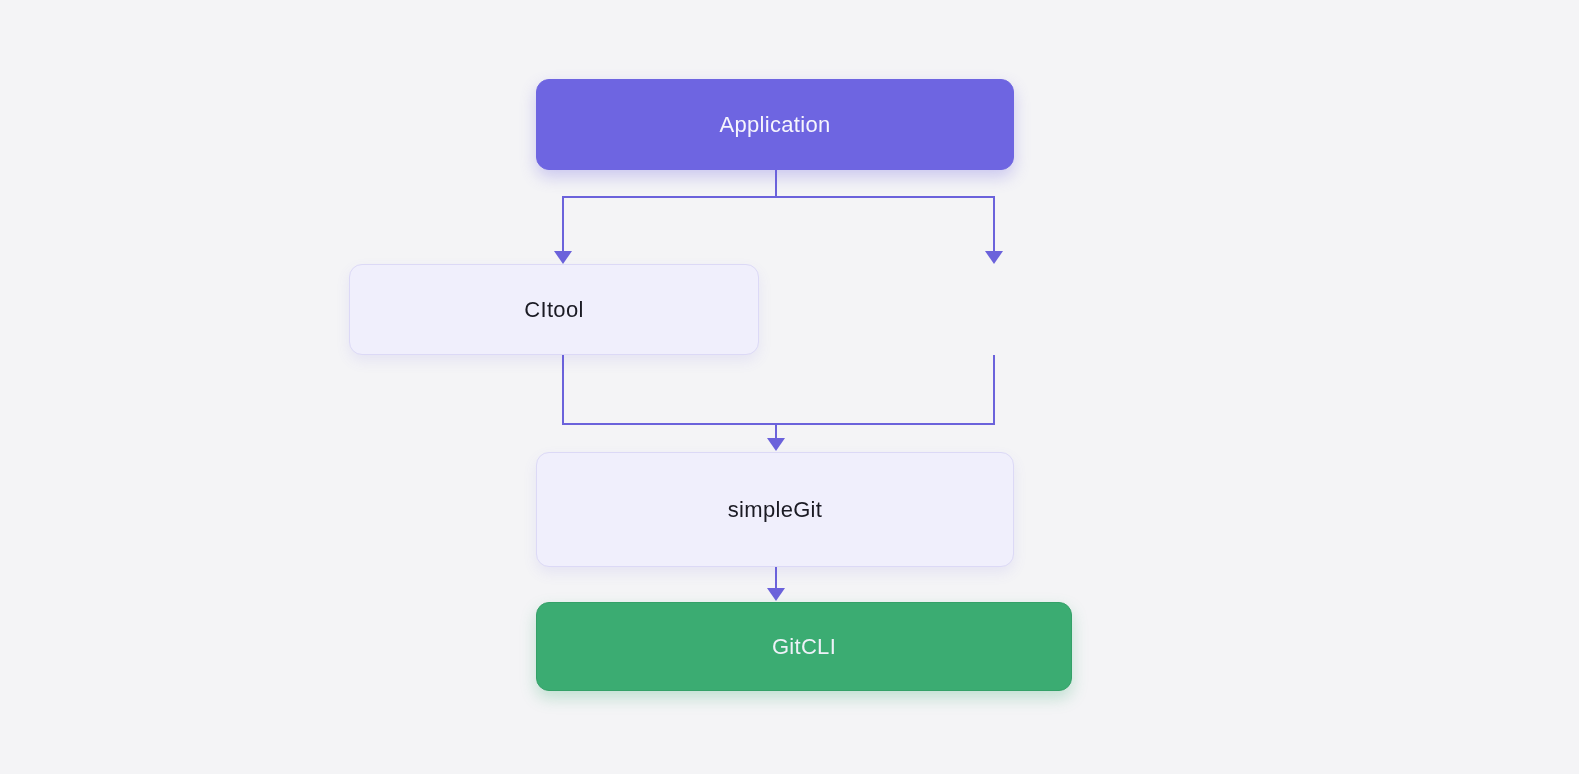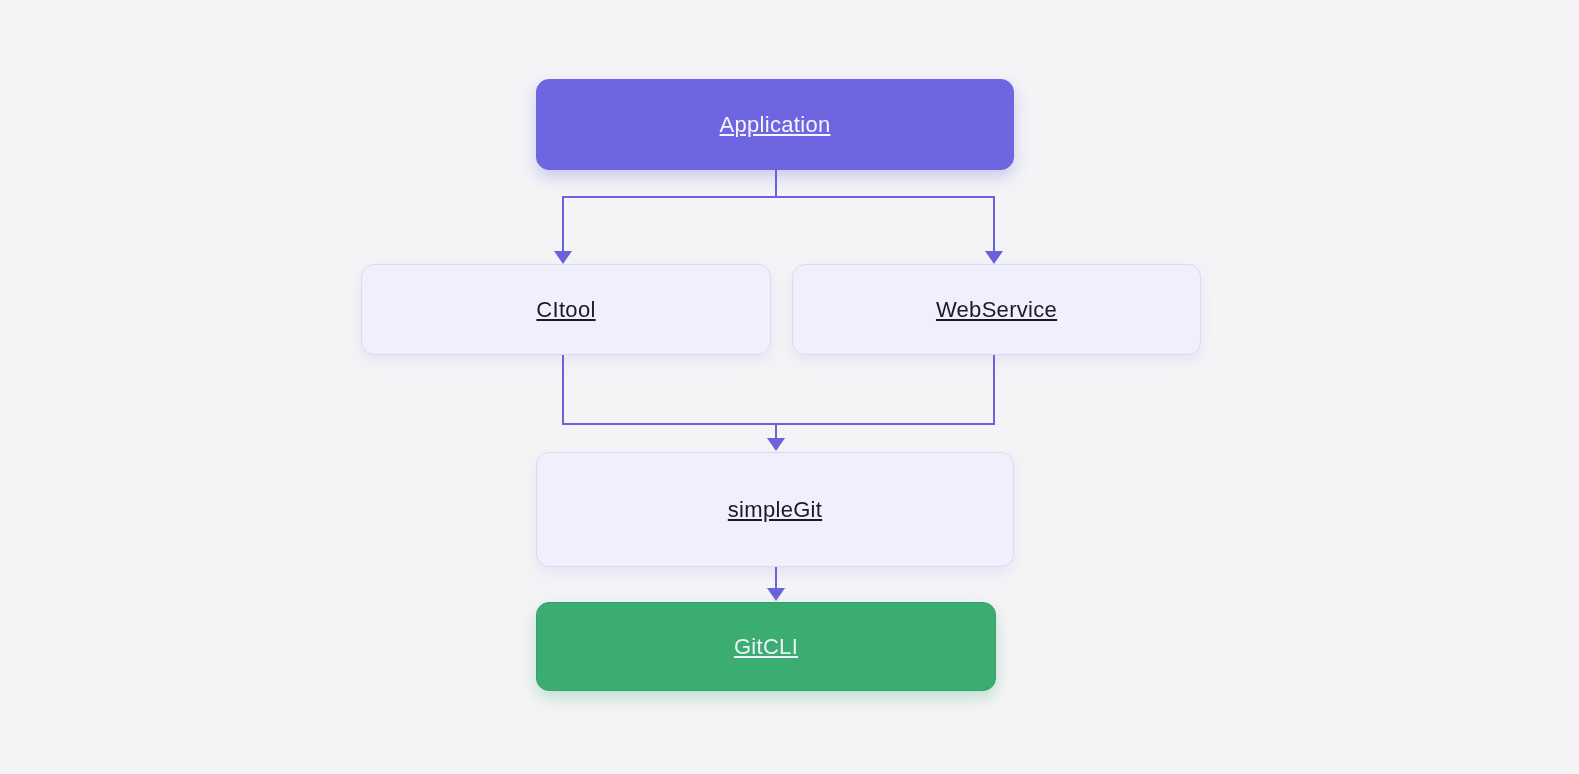--- a/index.html
+++ b/index.html
@@ -28,21 +28,20 @@
   }
   .node{
     position:absolute;
     display:flex;
     align-items:center;
     justify-content:center;
     border-radius:13px;
     font-size:22px;
     letter-spacing:0.3px;
     box-sizing:border-box;
-    text-decoration:underline;
   }
   .node.primary{
     background:var(--primary-node-fill);
     color:var(--primary-node-text);
     border:1px solid var(--primary-node-fill);
     box-shadow:0 7px 16px rgba(110,101,225,0.30);
   }
   .node.default{
     background:var(--default-node-fill);
     color:var(--default-node-text);
@@ -85,29 +84,26 @@
   <div class="seg" style="left:775px;top:424px;width:2px;height:14px;"></div>
   <div class="arrowhead" style="left:767px;top:438px;"></div>
 
   <div class="seg" style="left:775px;top:541px;width:2px;height:47px;"></div>
   <div class="arrowhead" style="left:767px;top:588px;"></div>
 
   <div class="node primary" style="left:536px;top:79px;width:478px;height:91px;">
     <span>Application</span>
   </div>
 
-  <div class="node default" style="left:349px;top:264px;width:410px;height:91px;margin-left:12px;">
+  <div class="node default" style="left:349px;top:264px;width:410px;height:91px;">
     <span>CItool</span>
   </div>
 
-  <div class="node default" style="left:792px;top:264px;width:409px;height:91px;">
-    <span>WebService</span>
-  </div>
 
   <div class="node default" style="left:536px;top:452px;width:478px;height:115px;">
     <span>simpleGit</span>
   </div>
 
-  <div class="node success" style="left:536px;top:602px;width:460px;height:89px;">
+  <div class="node success" style="left:536px;top:602px;width:536px;height:89px;">
     <span>GitCLI</span>
   </div>
 
 </div>
 
 </body></html>

